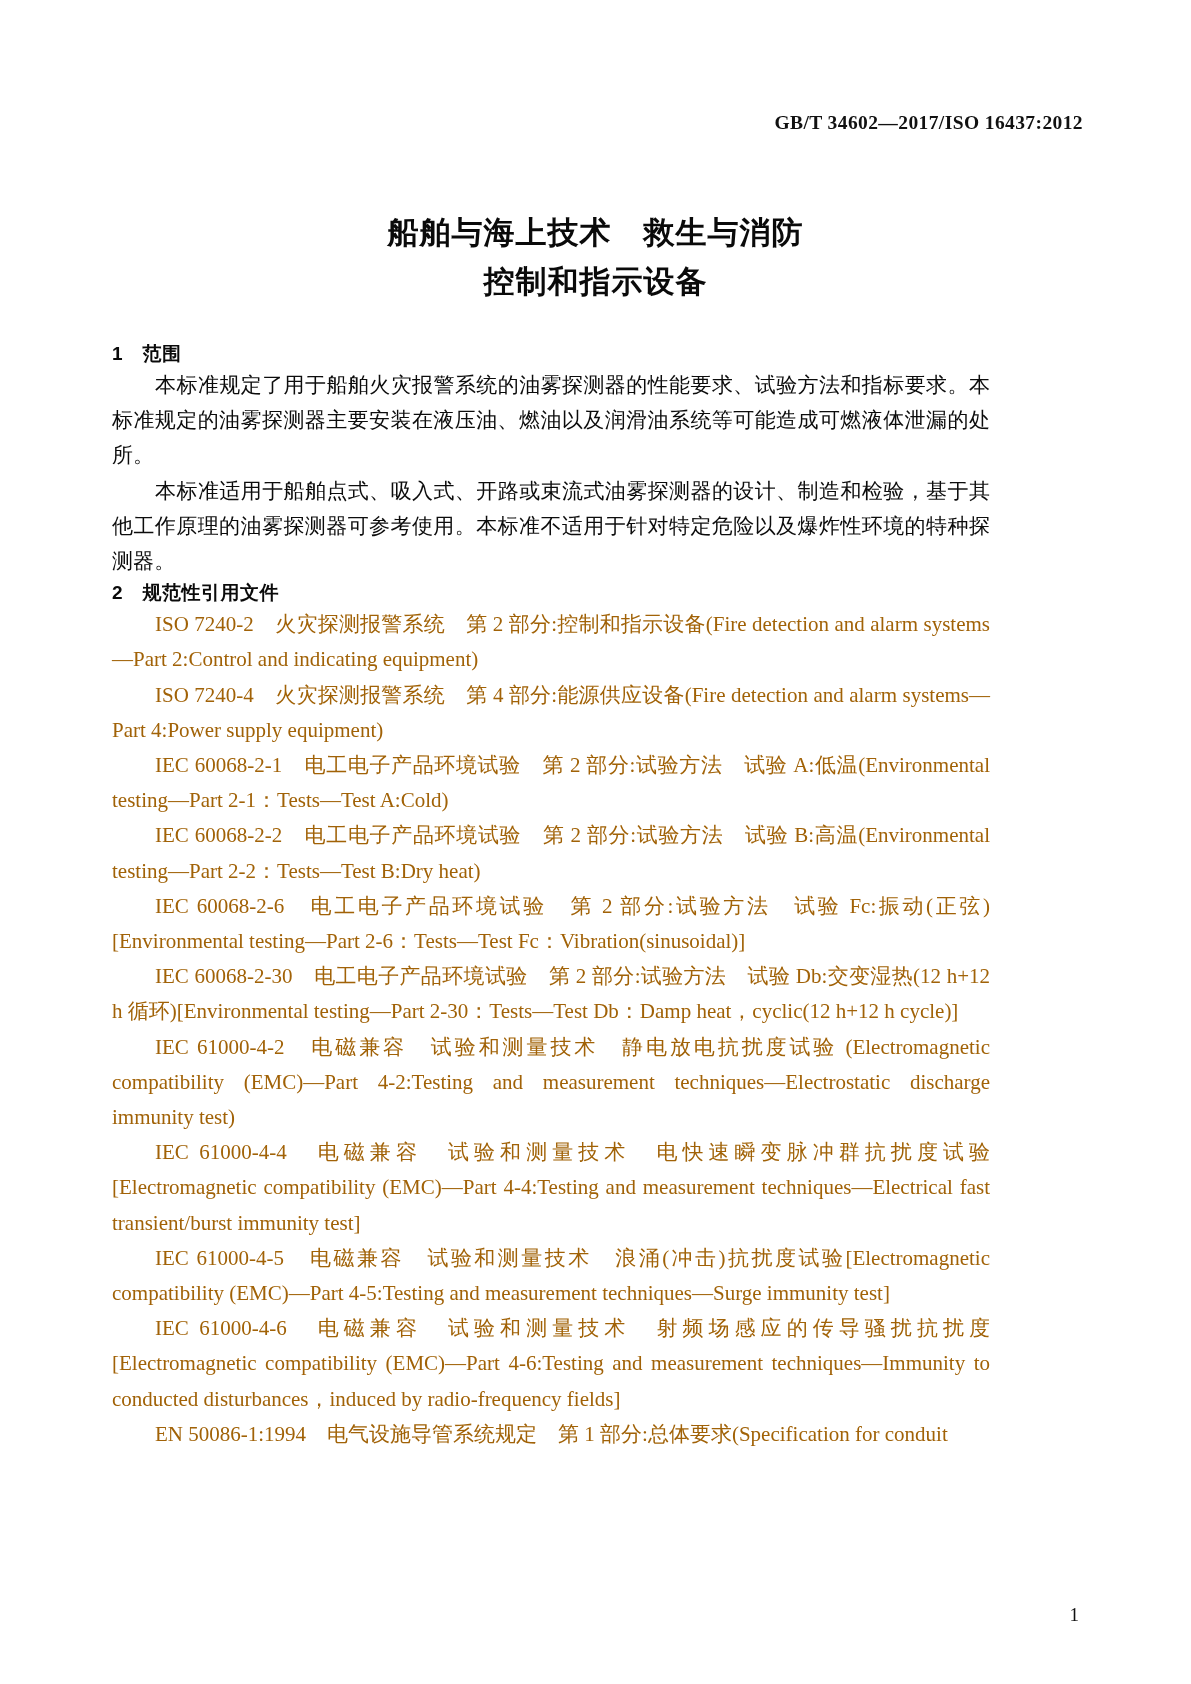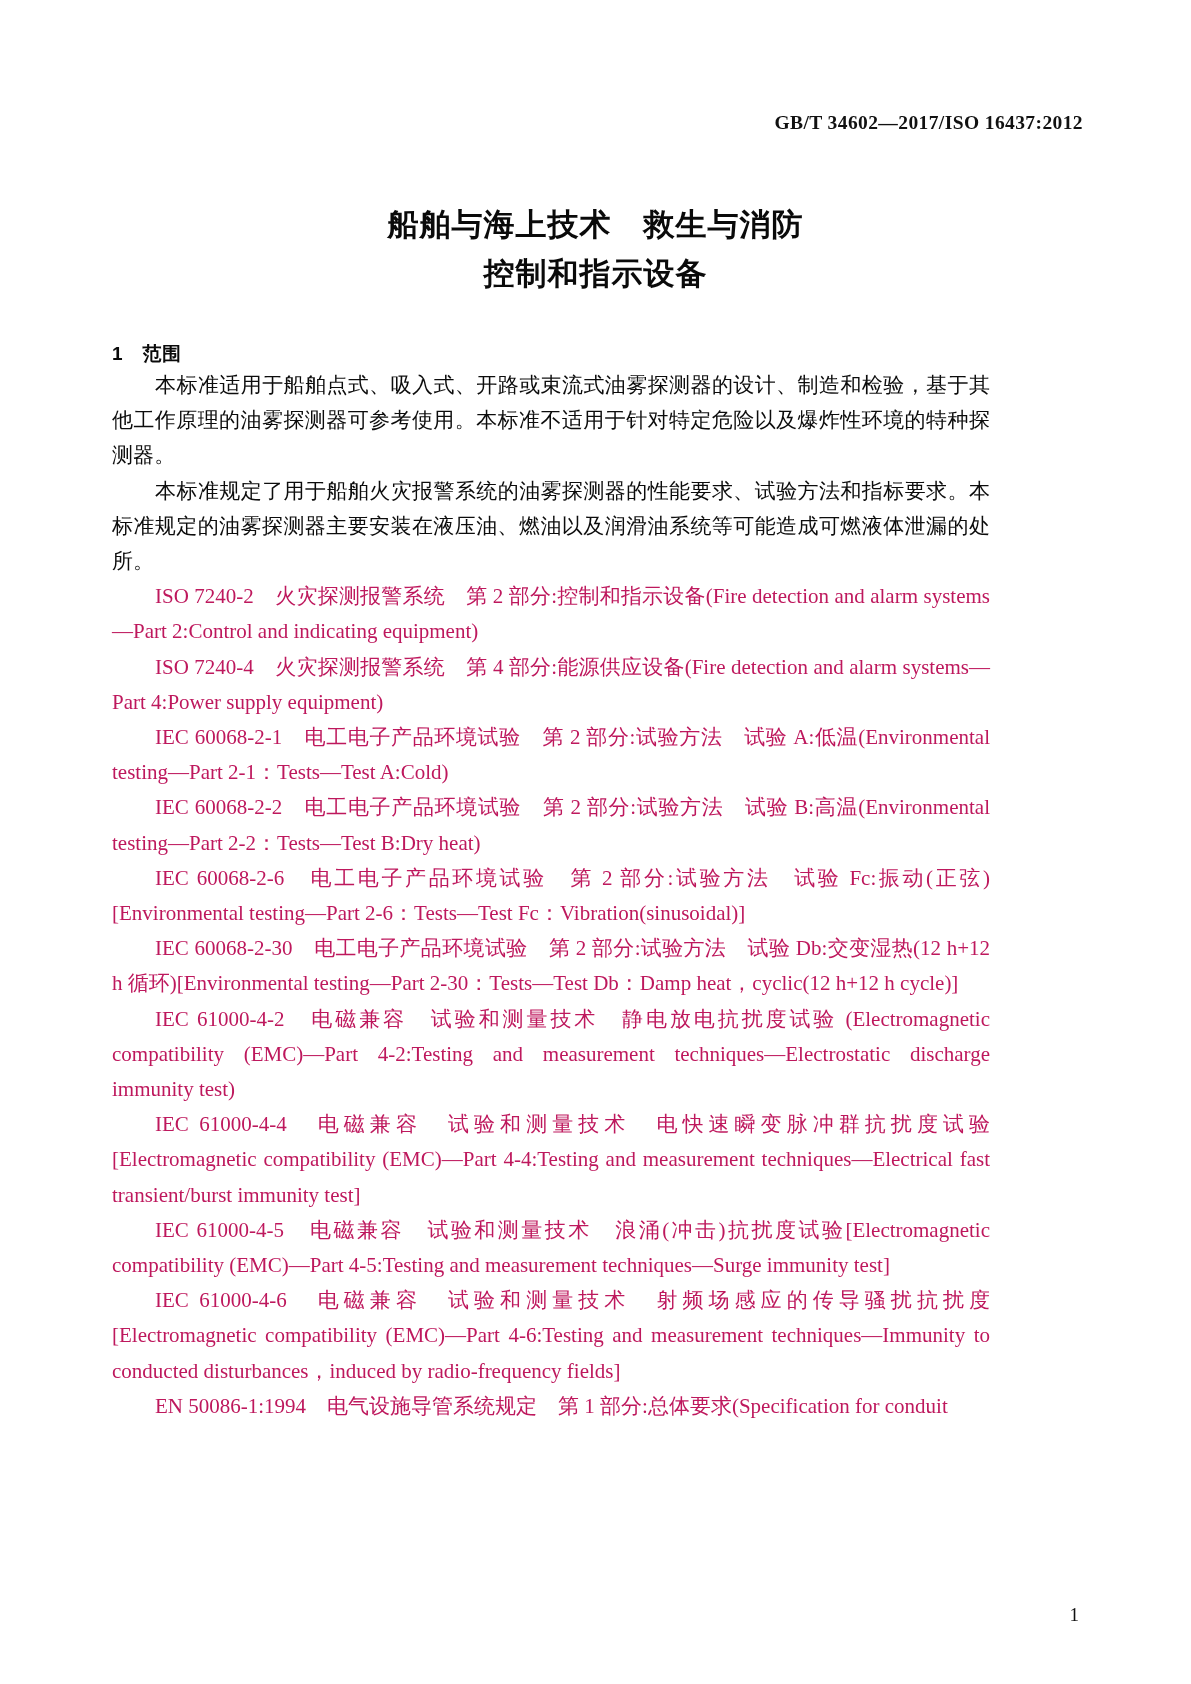--- a/index.html
+++ b/index.html
@@ -29,21 +29,21 @@
     text-align: right;
     font-family: "Liberation Serif", "DejaVu Serif", serif;
     font-size: 19.5px;
     letter-spacing: 0.4px;
     font-weight: 700;
     color: #111;
   }
   
   .doc-title {
     position: absolute;
-    top: 200px;
+    top: 208px;
     left: 110px;
     right: 110px;
     text-align: center;
     font-family: Liberation Serif, serif;
     font-weight: 700;
     font-size: 31px;
     line-height: 49px;
     letter-spacing: 1px;
     color: #0a0a0a;
   }
@@ -87,21 +87,21 @@
   
   p.ref {
     margin: 0;
     padding: 0;
     text-indent: 2.05em;
     font-family: "Liberation Serif", "DejaVu Serif", serif;
     font-size: 21px;
     line-height: 35.2px;
     text-align: justify;
     text-justify: inter-ideograph;
-    color: #be185d;
+    color: #a16207;
   }
   
   .page-number {
     position: absolute;
     bottom: 58px;
     right: 112px;
     font-family: "Liberation Serif", "DejaVu Serif", serif;
     font-size: 19px;
     color: #111;
   }
@@ -115,24 +115,25 @@
 
   <div class="doc-title">
     <span>船舶与海上技术　救生与消防</span>
     <span class="line2">控制和指示设备</span>
   </div>
 
   <div class="content">
 
     <h2 class="section-heading sec1-heading">1　范围</h2>
 
+    <p class="para indent block-gap-top">本标准规定了用于船舶火灾报警系统的油雾探测器的性能要求、试验方法和指标要求。本标准规定的油雾探测器主要安装在液压油、燃油以及润滑油系统等可能造成可燃液体泄漏的处所。</p>
+
     <p class="para indent">本标准适用于船舶点式、吸入式、开路或束流式油雾探测器的设计、制造和检验，基于其他工作原理的油雾探测器可参考使用。本标准不适用于针对特定危险以及爆炸性环境的特种探测器。</p>
 
-    <p class="para indent block-gap-top">本标准规定了用于船舶火灾报警系统的油雾探测器的性能要求、试验方法和指标要求。本标准规定的油雾探测器主要安装在液压油、燃油以及润滑油系统等可能造成可燃液体泄漏的处所。</p>
-
+    <h2 class="section-heading sec2-heading">2　规范性引用文件</h2>
 
 
     <p class="ref">ISO 7240-2　火灾探测报警系统　第 2 部分:控制和指示设备(Fire detection and alarm systems—Part 2:Control and indicating equipment)</p>
     <p class="ref">ISO 7240-4　火灾探测报警系统　第 4 部分:能源供应设备(Fire detection and alarm systems—Part 4:Power supply equipment)</p>
     <p class="ref">IEC 60068-2-1　电工电子产品环境试验　第 2 部分:试验方法　试验 A:低温(Environmental testing—Part 2-1：Tests—Test A:Cold)</p>
     <p class="ref">IEC 60068-2-2　电工电子产品环境试验　第 2 部分:试验方法　试验 B:高温(Environmental testing—Part 2-2：Tests—Test B:Dry heat)</p>
     <p class="ref">IEC 60068-2-6　电工电子产品环境试验　第 2 部分:试验方法　试验 Fc:振动(正弦)[Environmental testing—Part 2-6：Tests—Test Fc：Vibration(sinusoidal)]</p>
     <p class="ref">IEC 60068-2-30　电工电子产品环境试验　第 2 部分:试验方法　试验 Db:交变湿热(12 h+12 h 循环)[Environmental testing—Part 2-30：Tests—Test Db：Damp heat，cyclic(12 h+12 h cycle)]</p>
     <p class="ref">IEC 61000-4-2　电磁兼容　试验和测量技术　静电放电抗扰度试验 (Electromagnetic compatibility (EMC)—Part 4-2:Testing and measurement techniques—Electrostatic discharge immunity test)</p>
     <p class="ref">IEC 61000-4-4　电磁兼容　试验和测量技术　电快速瞬变脉冲群抗扰度试验[Electromagnetic compatibility (EMC)—Part 4-4:Testing and measurement techniques—Electrical fast transient/burst immunity test]</p>

